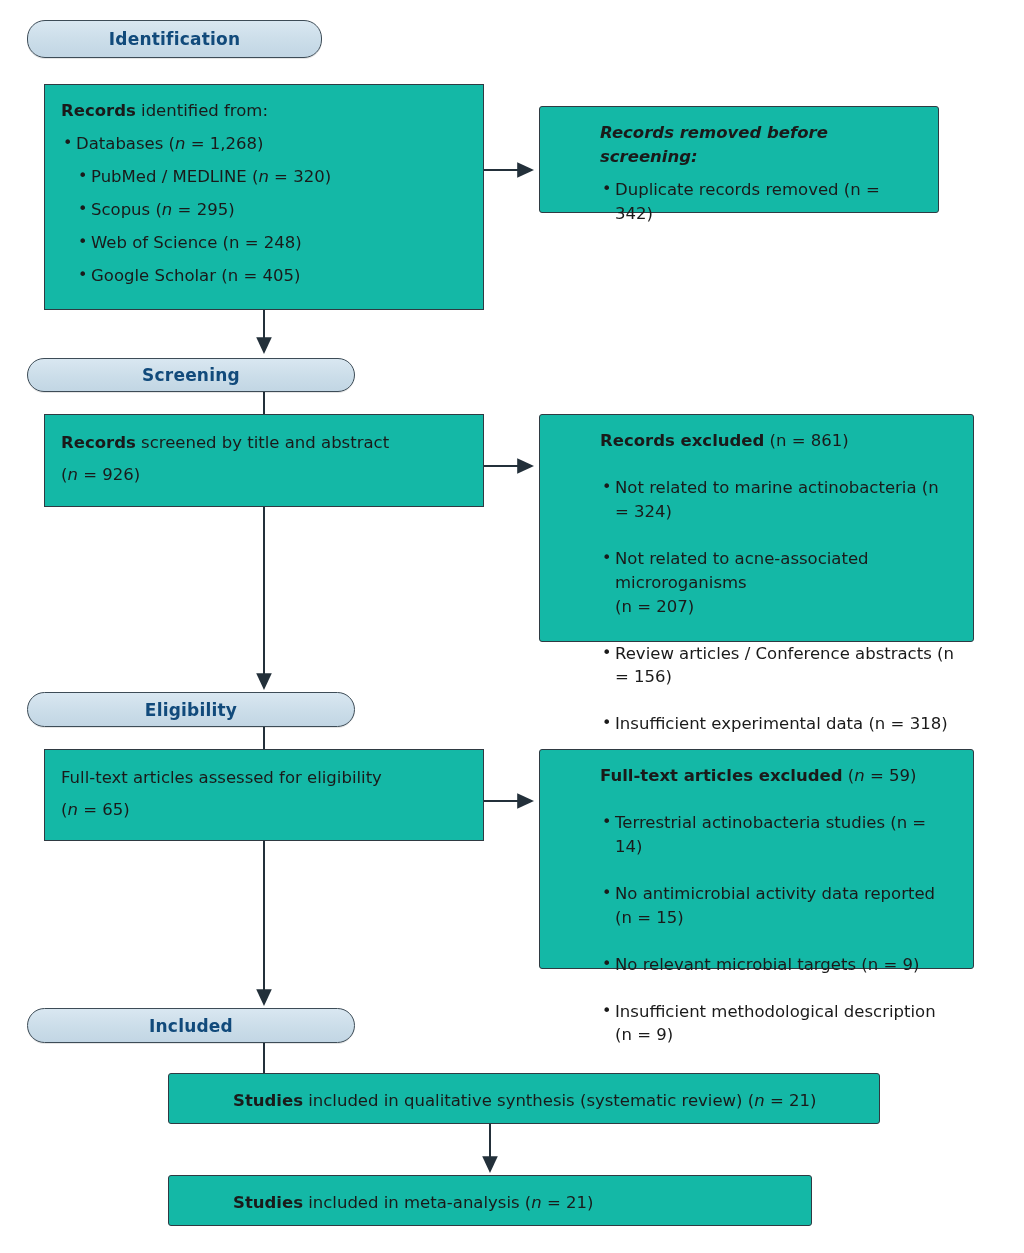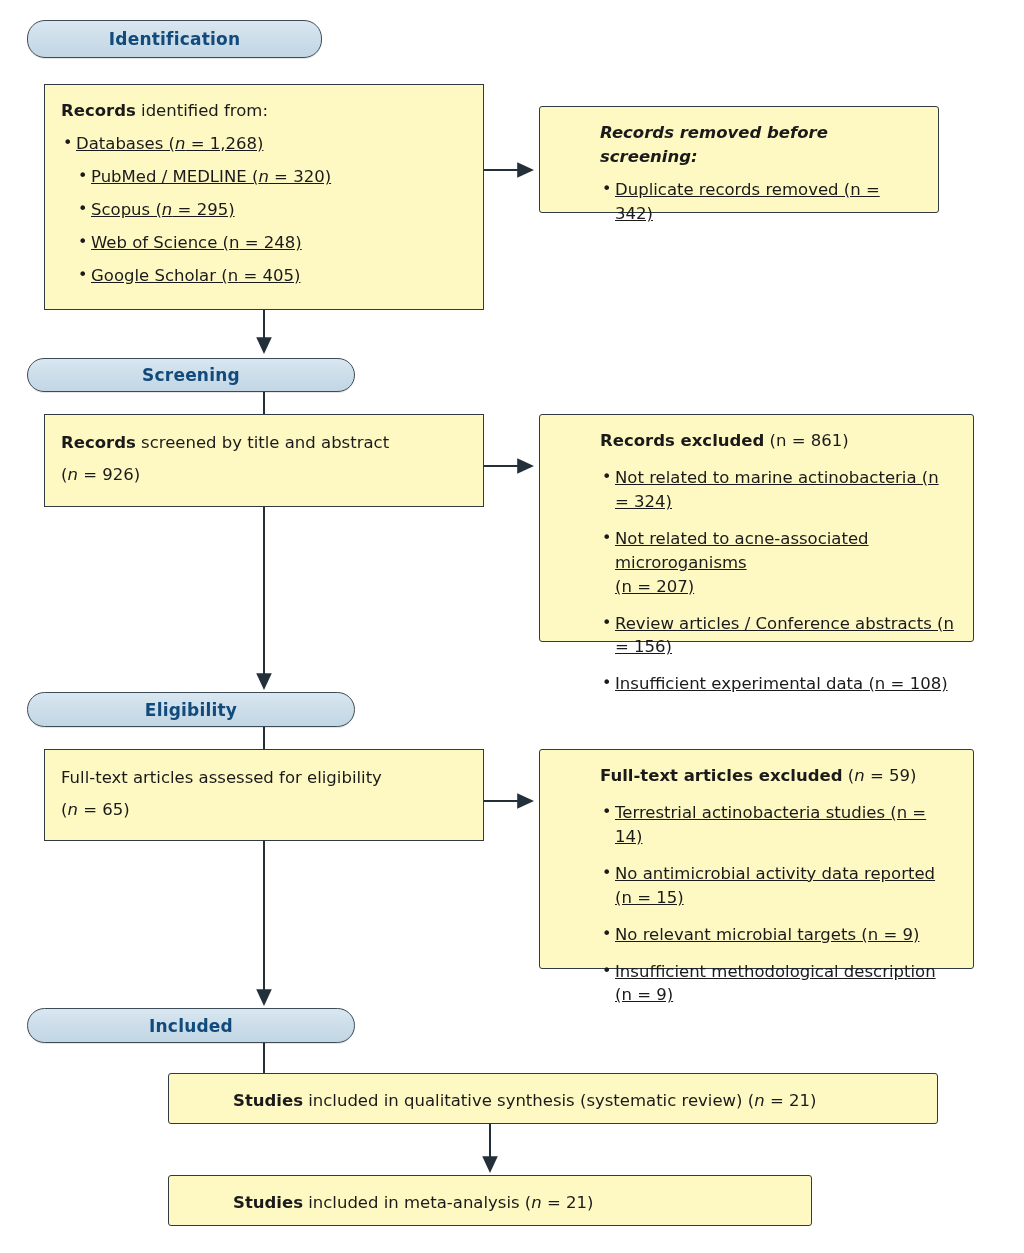--- a/index.html
+++ b/index.html
@@ -24,40 +24,40 @@
     font-size:17px;
     letter-spacing:.2px;
     box-shadow:0 1px 0 rgba(0,0,0,.10);
   }
 
   
   .box{
     position:absolute;
     box-sizing:border-box;
     border:1.4px solid #2f3a42;
-    background:#fef9c3;
+    background:#14b8a6;
     font-size:16.5px;
     line-height:1.45;
   }
   .box.rounded{border-radius:3px;padding-left:44px;}
   .box .pad{padding:14px 16px;}
 
   .b{font-weight:bold;}
   .i{font-style:italic;}
   .bi{font-weight:bold;font-style:italic;}
 
   .hdr{font-size:16.5px;margin:0 0 2px 0;}
-  .bullets{list-style:none;margin:0;padding:0;text-decoration:underline;}
+  .bullets{list-style:none;margin:0;padding:0;}
   .bullets li{position:relative;padding-left:15px;margin:9px 0;}
   .bullets li:before{
     content:"•";position:absolute;left:2px;top:-1px;font-size:16px;line-height:1.45;
   }
   .bullets.sub li{padding-left:30px;}
   .bullets.sub li:before{left:17px;}
-  .bullets.tight li{margin:13px 0;}
+  .bullets.tight li{margin:23px 0;}
 
   .wrapnum{display:block;padding-right:6px;}
 
   .centerline{display:block;margin-top:8px;}
 
   
   #wires{position:absolute;left:0;top:0;width:1024px;height:1253px;pointer-events:none;}
 </style>
 </head>
 <body>
@@ -141,21 +141,21 @@
 
   <div class="box rounded" style="left:539px;top:414px;width:435px;height:228px;">
     <div class="pad">
       <div class="hdr" style="margin-bottom:8px;">
         <span class="b">Records excluded</span><span> (n = 861)</span>
       </div>
       <ul class="bullets tight">
         <li><span>Not related to marine actinobacteria (n = 324)</span></li>
         <li><span>Not related to acne-associated microroganisms</span><span class="wrapnum">(n = 207)</span></li>
         <li><span>Review articles / Conference abstracts (n = 156)</span></li>
-        <li><span>Insufficient experimental data (n = 108)</span></li>
+        <li><span>Insufficient experimental data (n = 318)</span></li>
       </ul>
     </div>
   </div>
 
   <div class="pill" style="left:27px;top:692px;width:328px;height:35px;">
     <span>Eligibility</span>
   </div>
 
   <div class="box" style="left:44px;top:749px;width:440px;height:92px;">
     <div class="pad" style="padding-top:16px;">
@@ -177,21 +177,21 @@
         <li>No relevant microbial targets (n = 9)</li>
         <li>Insufficient methodological description  (n = 9)</li>
       </ul>
     </div>
   </div>
 
   <div class="pill" style="left:27px;top:1008px;width:328px;height:35px;justify-content:center;">
     <span>Included</span>
   </div>
 
-  <div class="box rounded" style="left:168px;top:1073px;width:770px;height:51px;">
+  <div class="box rounded" style="left:168px;top:1073px;width:712px;height:51px;">
     <div class="pad" style="padding:15px 20px;">
       <span class="b">Studies</span><span> included in qualitative synthesis (systematic review) (</span><span class="i">n</span><span> = 21)</span>
     </div>
   </div>
 
   <div class="box rounded" style="left:168px;top:1175px;width:644px;height:51px;">
     <div class="pad" style="padding:15px 20px;">
       <span class="b">Studies</span><span> included in meta-analysis (</span><span class="i">n</span><span> = 21)</span>
     </div>
   </div>

